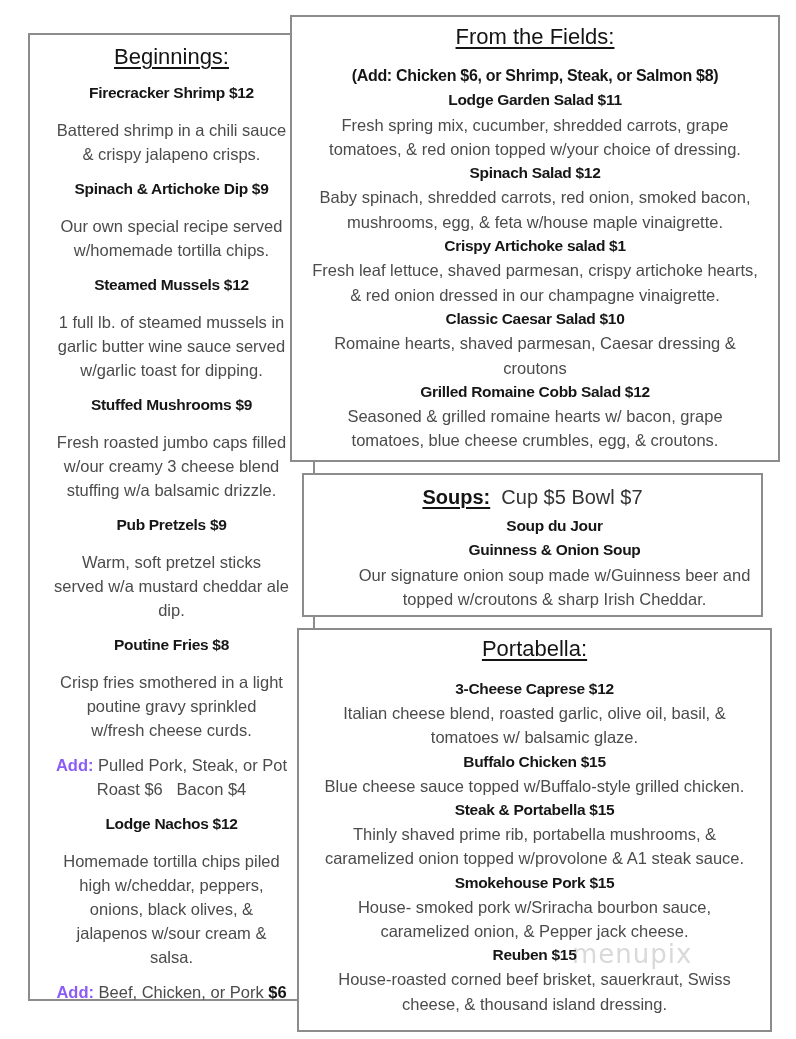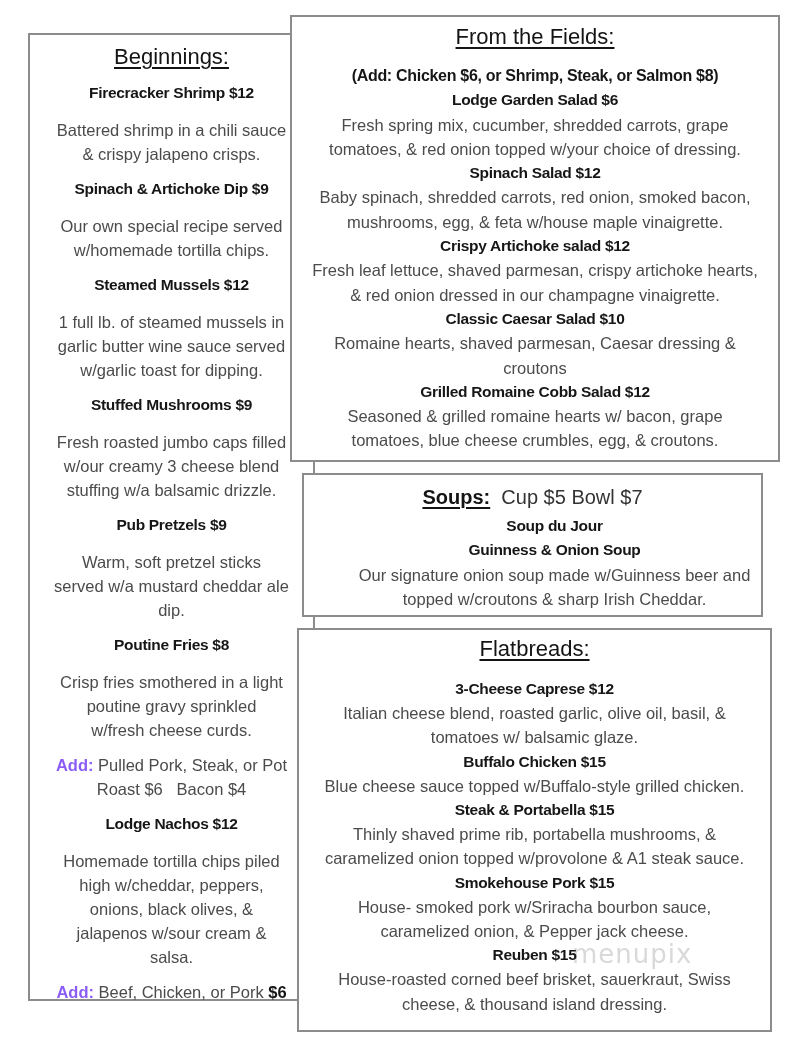--- a/index.html
+++ b/index.html
@@ -118,31 +118,31 @@
   </div>
   <div class="add-line">
     <span class="add-label">Add:</span><span class="add-text"> Beef, Chicken, or Pork </span><span class="add-price">$6</span>
   </div>
 </section>
 
 <section id="fields" class="box">
   <div class="title">From the Fields:</div>
   <div class="note">(Add: Chicken $6, or Shrimp, Steak, or Salmon $8)</div>
   <div>
-    <div class="name">Lodge Garden Salad $6</div>
+    <div class="name">Lodge Garden Salad $11</div>
     <div class="desc">Fresh spring mix, cucumber, shredded carrots, grape
 tomatoes, &amp; red onion topped w/your choice of dressing.</div>
   </div>
   <div>
     <div class="name">Spinach Salad $12</div>
     <div class="desc">Baby spinach, shredded carrots, red onion, smoked bacon,
 mushrooms, egg, &amp; feta w/house maple vinaigrette.</div>
   </div>
   <div>
-    <div class="name">Crispy Artichoke salad $12</div>
+    <div class="name">Crispy Artichoke salad $1</div>
     <div class="desc">Fresh leaf lettuce, shaved parmesan, crispy artichoke hearts,
 &amp; red onion dressed in our champagne vinaigrette.</div>
   </div>
   <div>
     <div class="name">Classic Caesar Salad $10</div>
     <div class="desc">Romaine hearts, shaved parmesan, Caesar dressing &amp;
 croutons</div>
   </div>
   <div>
     <div class="name">Grilled Romaine Cobb Salad $12</div>
@@ -157,21 +157,21 @@
     <div class="name">Soup du Jour</div>
   </div>
   <div>
     <div class="name">Guinness &amp; Onion Soup</div>
     <div class="desc">Our signature onion soup made w/Guinness beer and
 topped w/croutons &amp; sharp Irish Cheddar.</div>
   </div>
 </section>
 
 <section id="flatbreads" class="box">
-  <div class="title">Flatbreads:</div>
+  <div class="title">Portabella:</div>
   <div>
     <div class="name">3-Cheese Caprese $12</div>
     <div class="desc">Italian cheese blend, roasted garlic, olive oil, basil, &amp;
 tomatoes w/ balsamic glaze.</div>
   </div>
   <div>
     <div class="name">Buffalo Chicken $15</div>
     <div class="desc">Blue cheese sauce topped w/Buffalo-style grilled chicken.</div>
   </div>
   <div>

